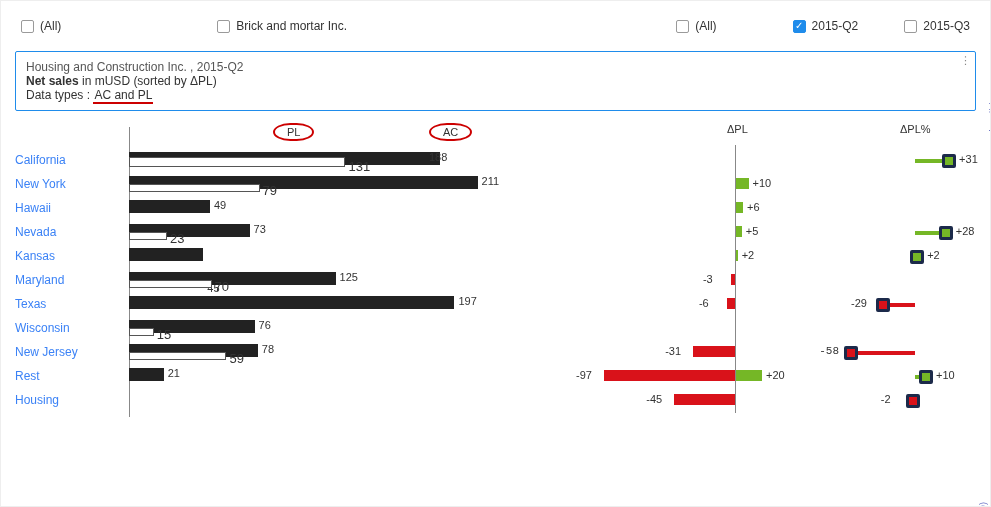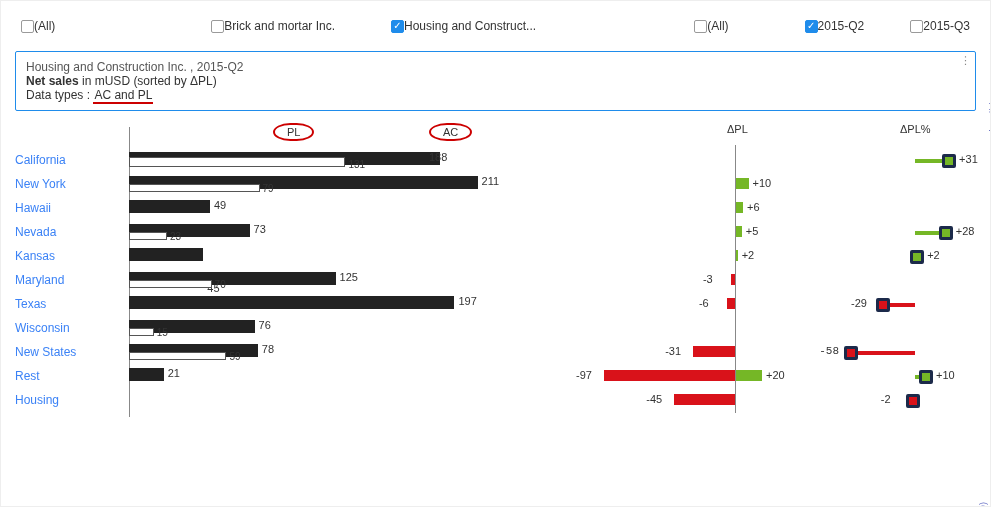--- a/index.html
+++ b/index.html
@@ -9,21 +9,21 @@
     --grid:#d0d0d0;
     --green:#75b726;
     --red:#d9121a;
     --black:#222;
     --border:#cfcfcf;
   }
   *{box-sizing:border-box;font-family:Arial,Helvetica,sans-serif;font-size:12px;color:var(--text);}
   body{margin:0;background:#fff;width:991px;height:507px;overflow:hidden;position:relative;padding:10px 14px 0 14px;border:1px solid #eee;}
   
   .filters{display:flex;align-items:center;gap:8px;height:30px;padding:2px 6px;}
-  .cb{display:inline-flex;align-items:center;color:var(--muted);white-space:nowrap;}
+  .cb{display:inline-flex;align-items:center;gap:6px;color:var(--muted);white-space:nowrap;}
   .cb-box{width:13px;height:13px;border:1px solid #9a9a9a;border-radius:2px;display:inline-flex;align-items:center;justify-content:center;}
   .cb-box.checked{background:var(--blue);border-color:var(--blue);}
   .cb-box.checked::after{content:"✓";color:#fff;font-size:10px;line-height:1;}
   .spacer{flex:0 0 auto;}
   .w1{width:140px;} .w2{width:40px;} .w4{width:60px;} .w5{width:30px;}
   
   .header-card{border:1px solid var(--blue);border-radius:2px;margin-top:10px;padding:8px 10px;position:relative;}
   .header-card .menu-dots{position:absolute;top:2px;right:3px;color:#888;font-size:11px;letter-spacing:1px;}
   .hl1{color:#555;}
   .hl2{color:#333;}
@@ -38,21 +38,21 @@
   .col-labels{position:absolute;top:0;left:0;right:0;height:18px;}
   .circ{position:absolute;top:-4px;display:inline-flex;align-items:center;justify-content:center;border:2px solid #c00;border-radius:50%/60%;padding:1px 12px;font-size:11px;color:#333;}
   .hdr{position:absolute;top:-4px;font-size:11px;color:#333;}
   .rows{position:absolute;top:22px;left:0;right:0;}
   .row{position:relative;height:24px;}
   .cat{position:absolute;left:0;top:4px;width:100px;text-align:left;color:#3b82f6;}
   
   .bar-ac{position:absolute;top:3px;height:13px;background:var(--black);}
   .bar-pl{position:absolute;top:8px;height:10px;border:1px solid #555;background:#fff;}
   .bar-lbl{position:absolute;top:2px;font-size:11px;color:#333;}
-  .pl-lbl{position:absolute;top:10px;font-size:10px;color:#333;}
+  .pl-lbl{position:absolute;top:10px;font-size:13px;color:#333;}
   .axis-main{position:absolute;left:114px;top:0;bottom:0;border-left:1px solid #888;}
   
   .dpl-zero{position:absolute;top:0;bottom:0;border-left:1px solid #888;}
   .dpl-bar{position:absolute;top:5px;height:11px;}
   .dpl-lbl{position:absolute;top:4px;font-size:11px;}
   .dpp-line{position:absolute;top:10px;height:4px;}
   .dpp-dot{position:absolute;top:5px;width:14px;height:14px;border:3px solid #1c2a4a;border-radius:2px;}
   .dpp-lbl{position:absolute;top:4px;font-size:11px;}
 </style>
 </head>
@@ -62,24 +62,20 @@
   <label class="cb">
       <span class="cb-box"></span>
       <span>(All)</span>
     </label>
   <span class="spacer w1"></span>
   <label class="cb">
       <span class="cb-box"></span>
       <span>Brick and mortar Inc.</span>
     </label>
   <span class="spacer w2"></span>
-  <label class="cb">
-      <span class="cb-box checked"></span>
-      <span>Housing and Construct...</span>
-    </label>
   <span class="spacer" style="flex:1 1 auto;"></span>
   <label class="cb">
       <span class="cb-box"></span>
       <span>(All)</span>
     </label>
   <span class="spacer w4"></span>
   <label class="cb">
       <span class="cb-box checked"></span>
       <span>2015-Q2</span>
     </label>
@@ -177,21 +173,21 @@
         <div class="dpp-lbl" style="left: 836.1px;">-29</div>
       </div>
       <div class="row">
         <div class="cat">Wisconsin</div>
         <div class="bar-ac" style="left: 114px; width: 125.565px;"></div>
         <div class="bar-lbl" style="left: 243.565px;">76</div>
         <div class="bar-pl" style="left: 114px; width: 24.7826px; top: 11px; height: 8px;"></div>
         <div class="pl-lbl" style="left: 141.783px;">15</div>
       </div>
       <div class="row">
-        <div class="cat">New States</div>
+        <div class="cat">New Jersey</div>
         <div class="bar-ac" style="left: 114px; width: 128.87px;"></div>
         <div class="bar-lbl" style="left: 246.87px;">78</div>
         <div class="bar-pl" style="left: 114px; width: 97.4783px; top: 11px; height: 8px;"></div>
         <div class="pl-lbl" style="left: 214.478px;">59</div>
         <div class="dpl-bar" style="background: var(--red); left: 678.15px; width: 41.85px;"></div>
         <div class="dpl-lbl" style="left: 650.15px;">-31</div>
         <div class="dpp-line" style="background: var(--red); left: 836.2px; width: 63.8px;"></div>
         <div class="dpp-dot" style="background: var(--red); left: 829.2px;"></div>
         <div class="dpp-lbl" style="left: 804.2px; font-family: Liberation Mono, monospace;">-58</div>
       </div>

